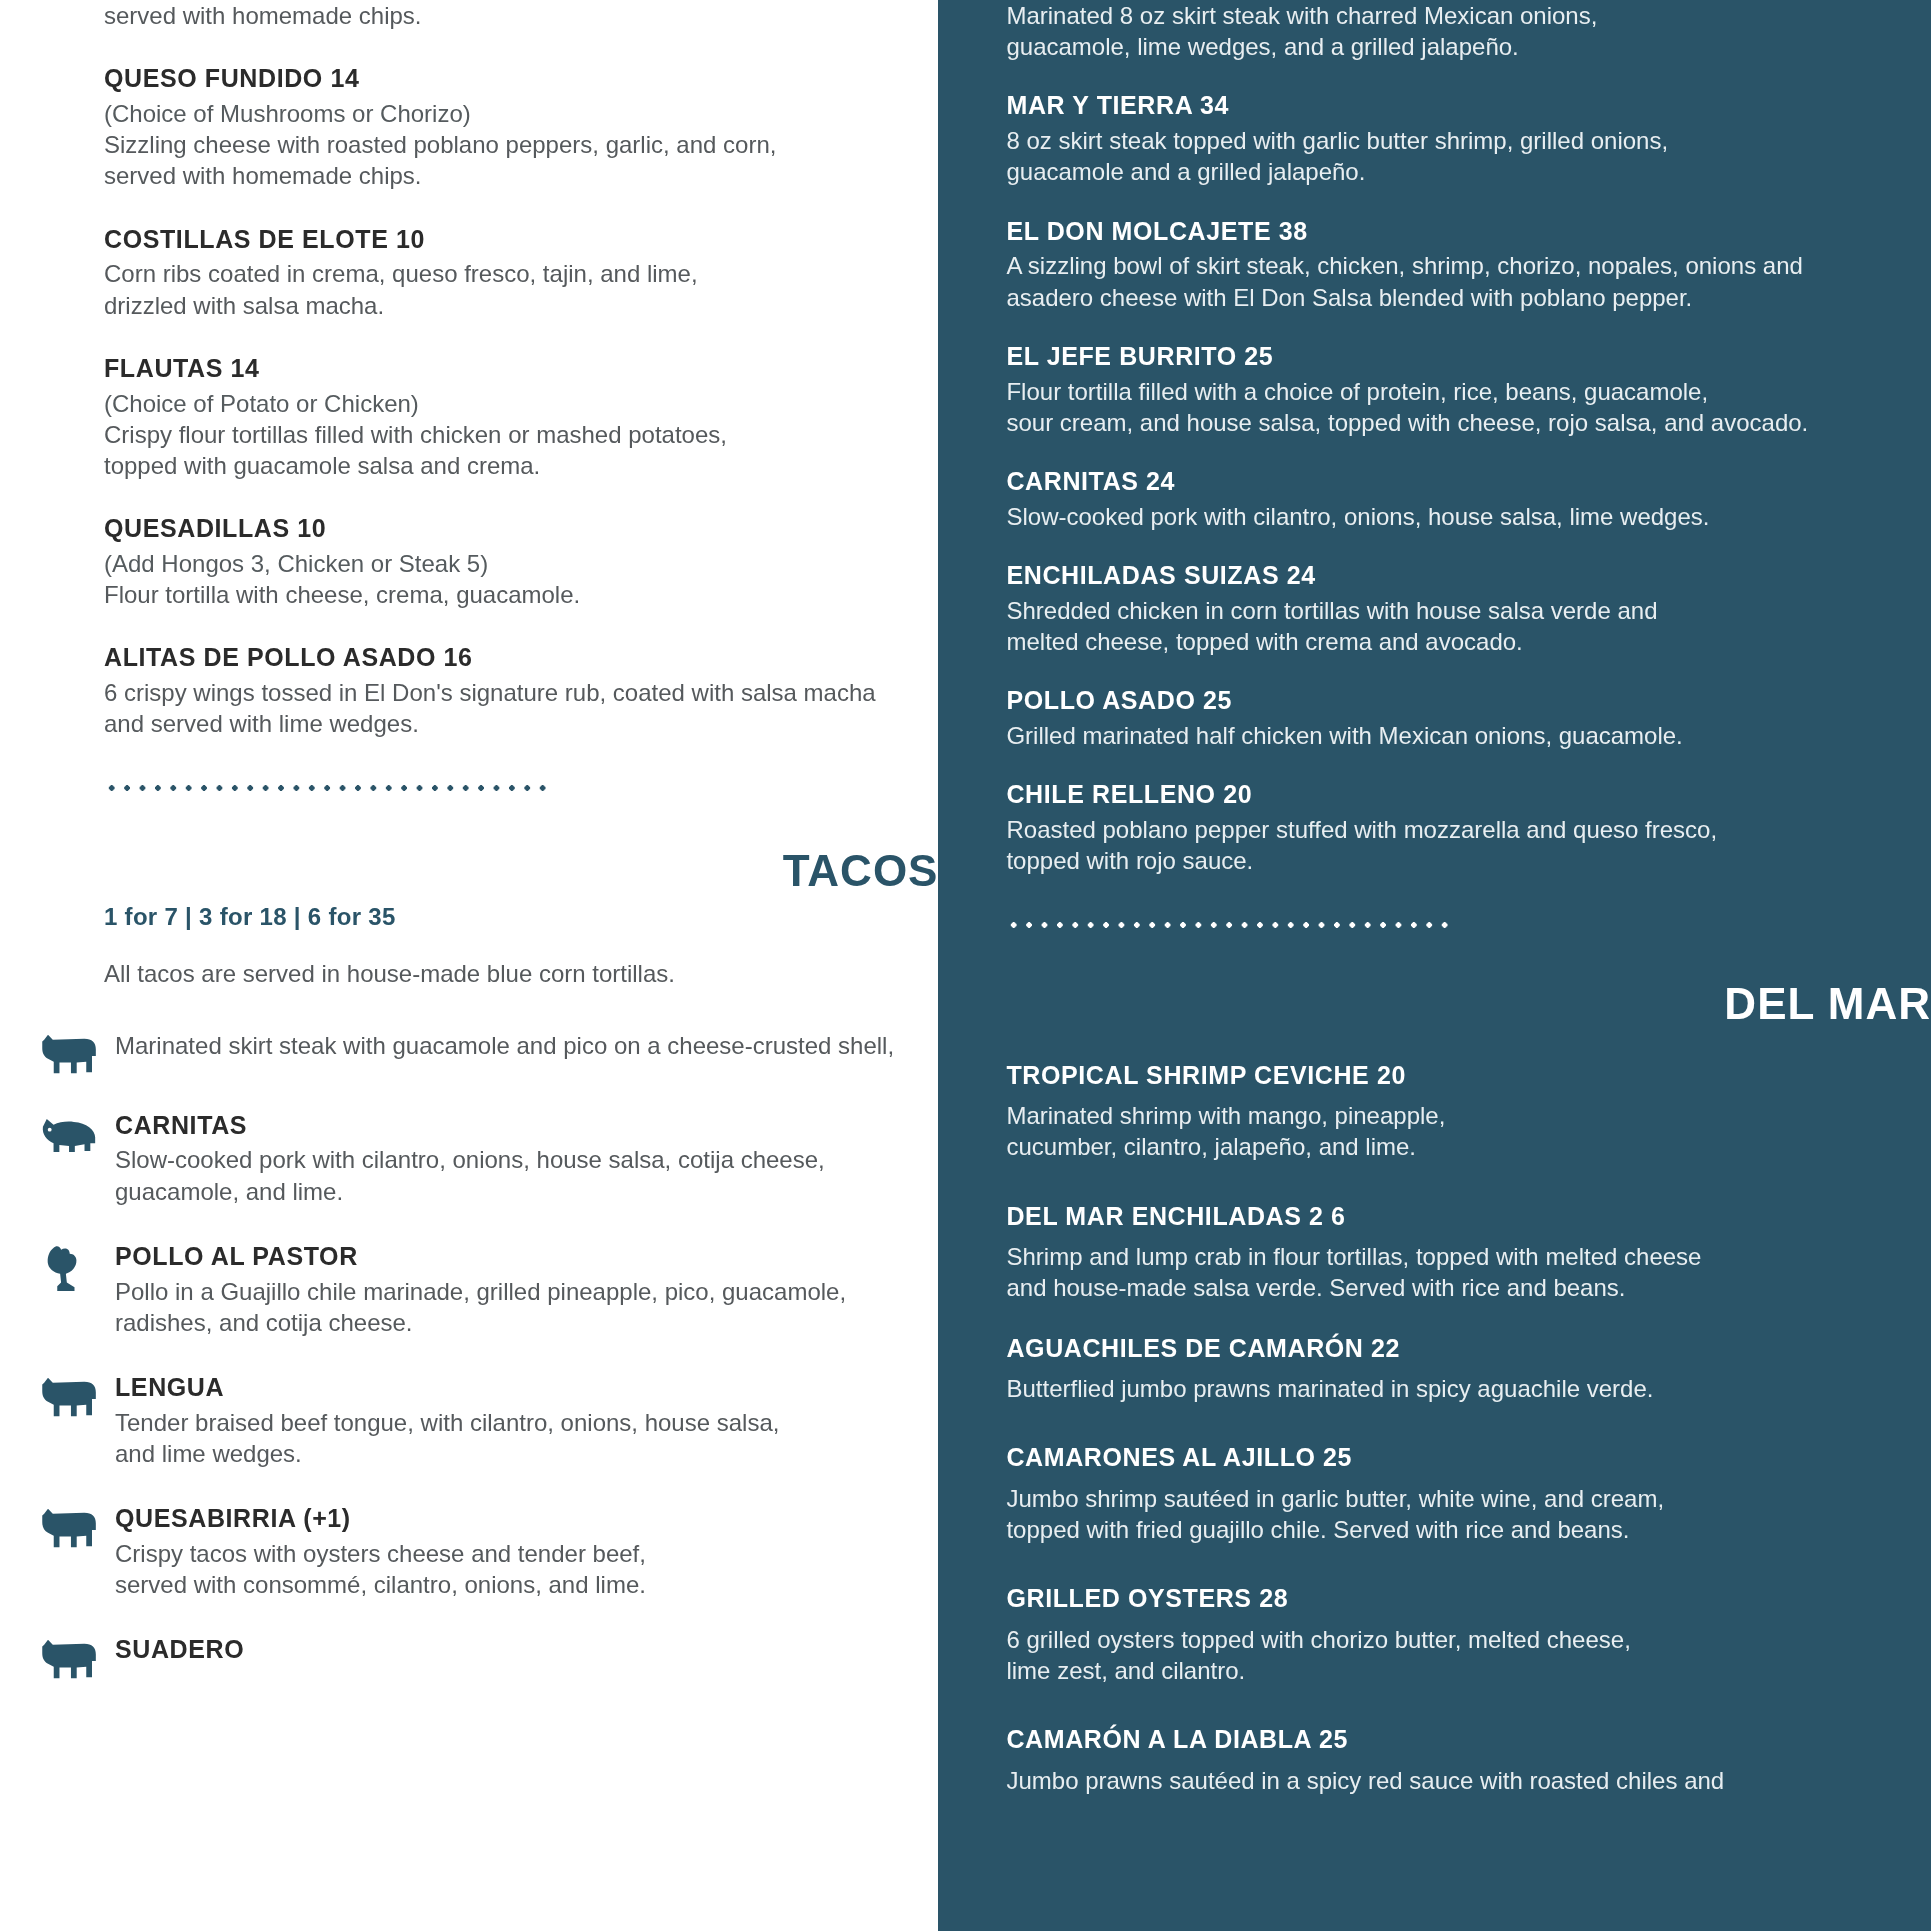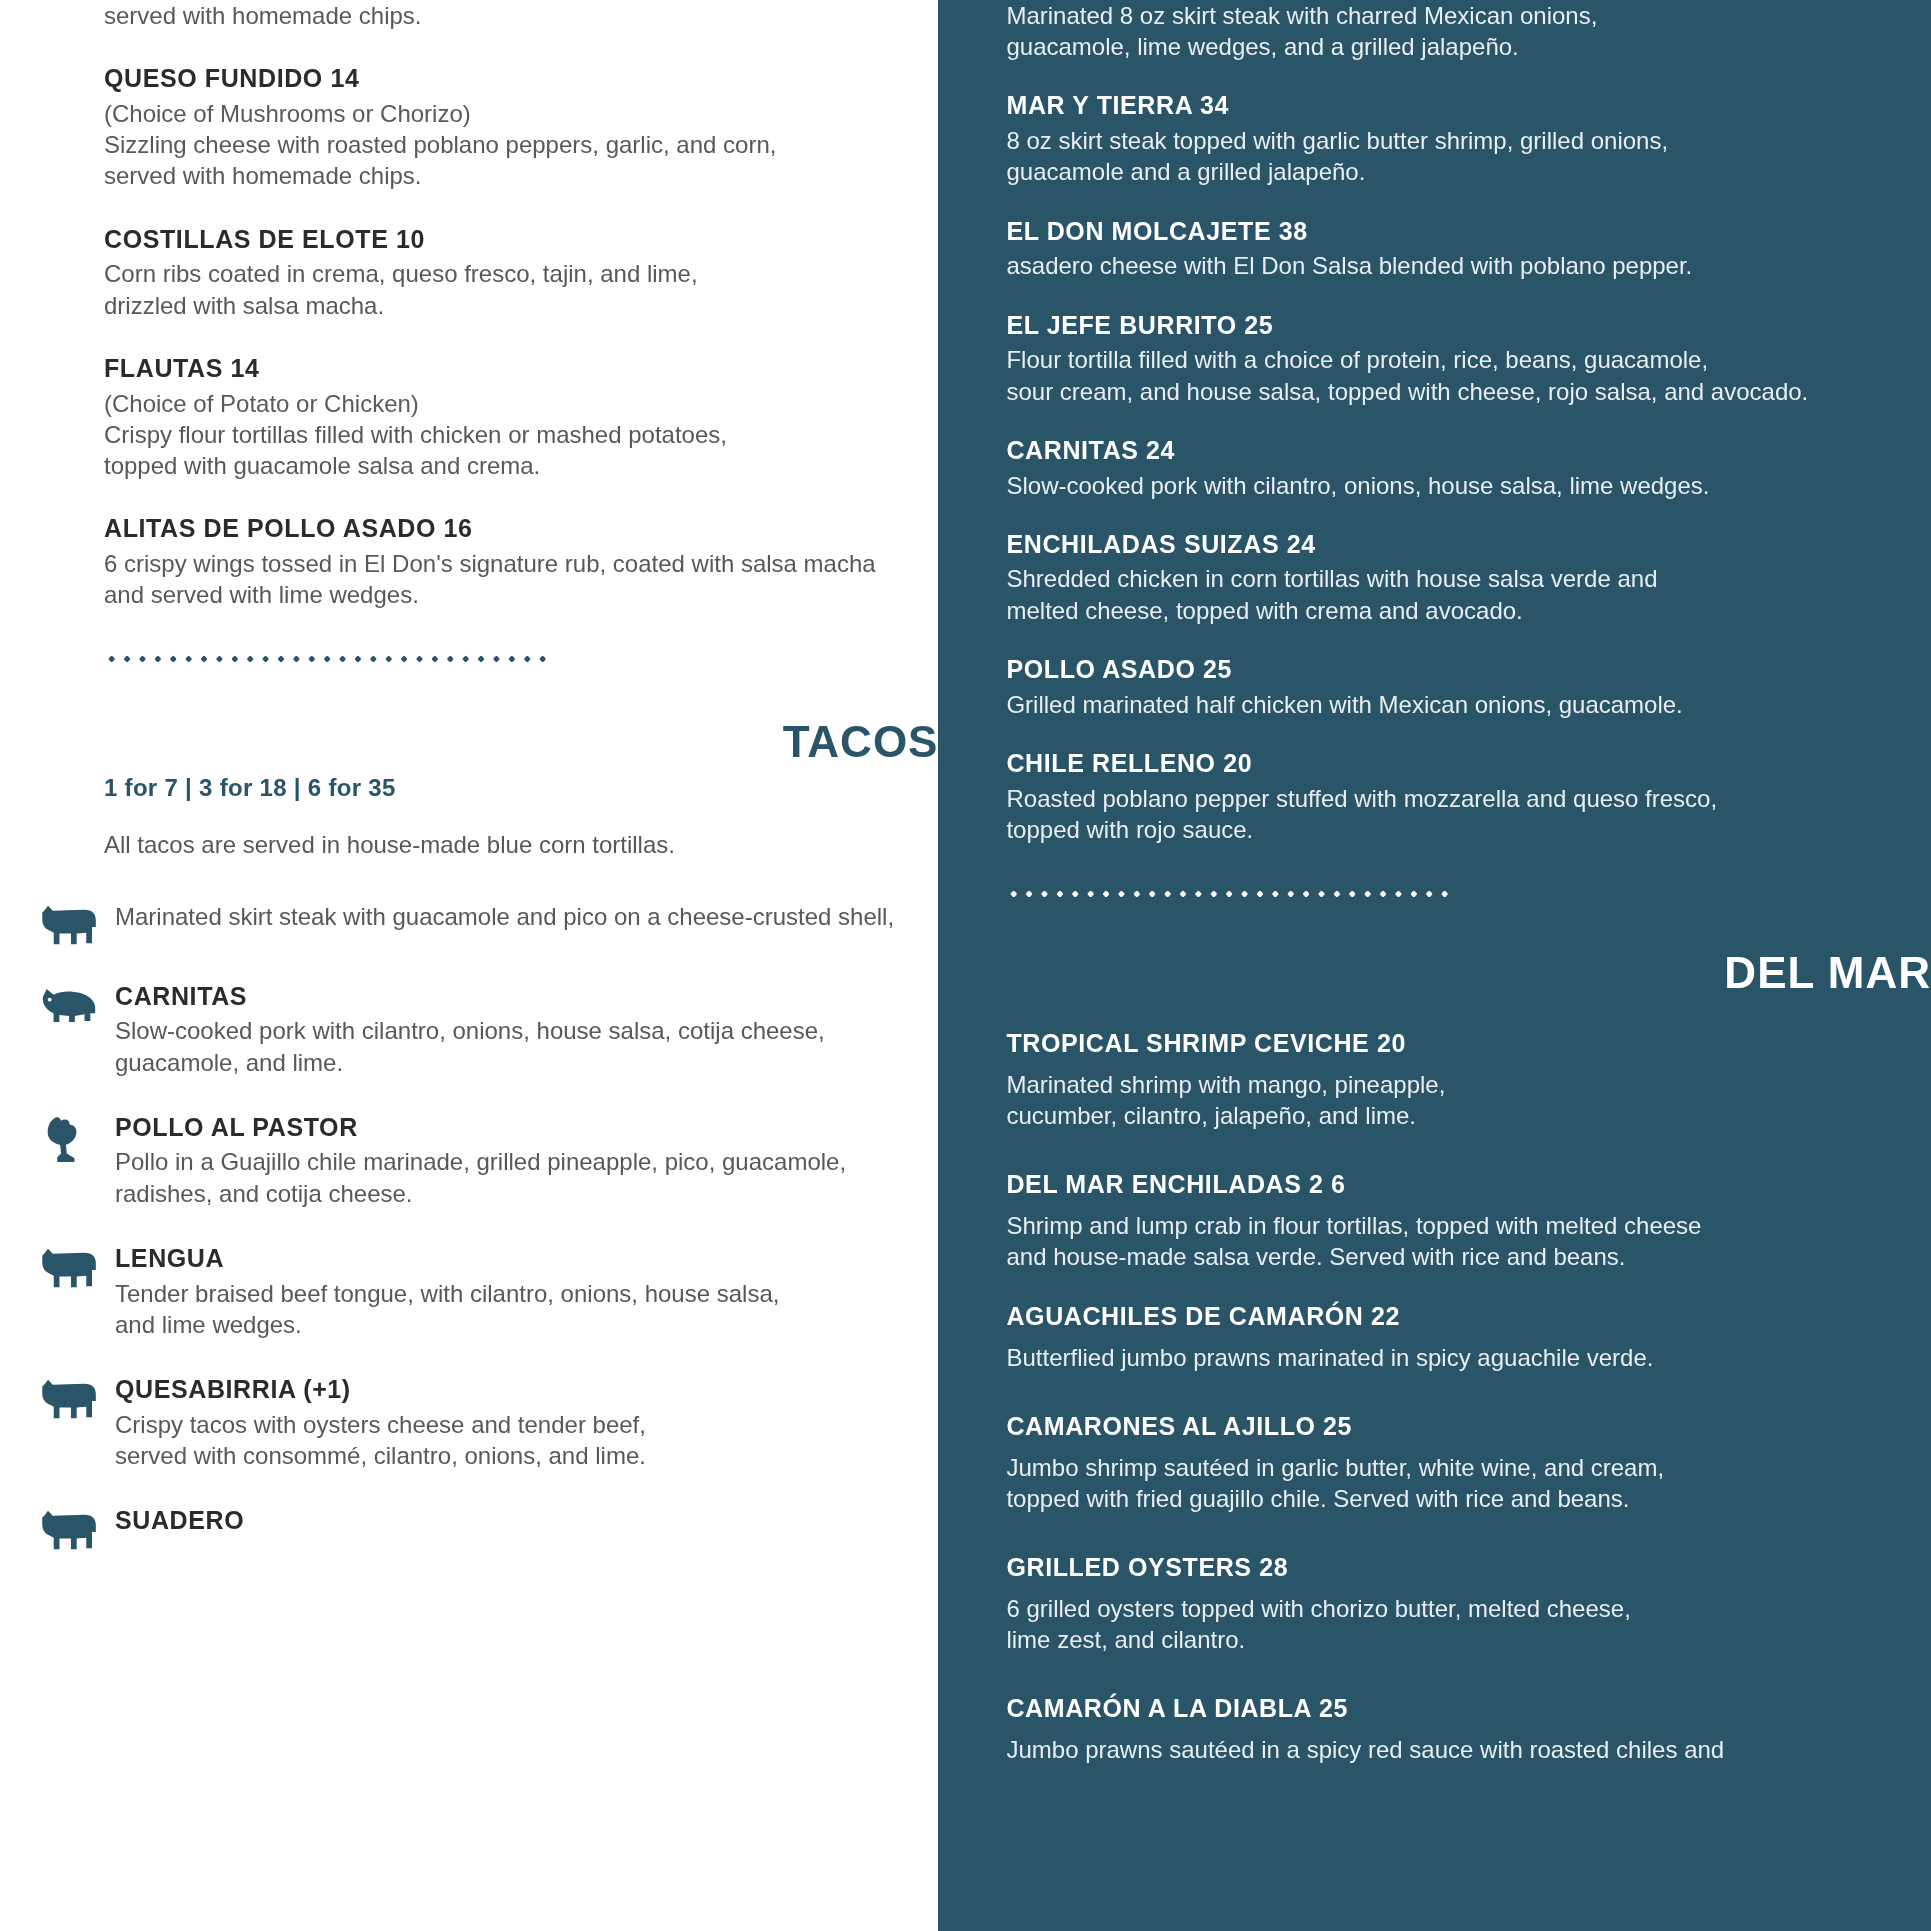--- a/index.html
+++ b/index.html
@@ -135,20 +135,25 @@
           <div class="item-desc">Corn ribs coated in crema, queso fresco, tajin, and lime,</div>
           <div class="item-desc">drizzled with salsa macha.</div>
         </div>
         <div class="item">
           <div class="item-title">FLAUTAS  14</div>
           <div class="item-note">(Choice of Potato or Chicken)</div>
           <div class="item-desc">Crispy flour tortillas filled with chicken or mashed potatoes,</div>
           <div class="item-desc">topped with guacamole salsa and crema.</div>
         </div>
         <div class="item">
+          <div class="item-title">QUESADILLAS  10</div>
+          <div class="item-note">(Add Hongos 3, Chicken or Steak 5)</div>
+          <div class="item-desc">Flour tortilla with cheese, crema, guacamole.</div>
+        </div>
+        <div class="item">
           <div class="item-title">ALITAS DE POLLO ASADO  16</div>
           <div class="item-desc">6 crispy wings tossed in El Don's signature rub, coated with salsa macha</div>
           <div class="item-desc">and served with lime wedges.</div>
         </div>
       </div>
 
     <div class="divider"></div>
 
     <div>
       <div class="section-head">TACOS</div>
@@ -239,20 +244,21 @@
     </div>
 
     <div id="right-platos">
         <div class="item">
           <div class="item-title">MAR Y TIERRA  34</div>
           <div class="item-desc">8 oz skirt steak topped with garlic butter shrimp, grilled onions,</div>
           <div class="item-desc">guacamole and a grilled jalapeño.</div>
         </div>
         <div class="item">
           <div class="item-title">EL DON MOLCAJETE  38</div>
+          <div class="item-desc">A sizzling bowl of skirt steak, chicken, shrimp, chorizo, nopales, onions and</div>
           <div class="item-desc">asadero cheese with El Don Salsa blended with poblano pepper.</div>
         </div>
         <div class="item">
           <div class="item-title">EL JEFE BURRITO  25</div>
           <div class="item-desc">Flour tortilla filled with a choice of protein, rice, beans, guacamole,</div>
           <div class="item-desc">sour cream, and house salsa, topped with cheese, rojo salsa, and avocado.</div>
         </div>
         <div class="item">
           <div class="item-title">CARNITAS   24</div>
           <div class="item-desc">Slow-cooked pork with cilantro, onions, house salsa, lime wedges.</div>

